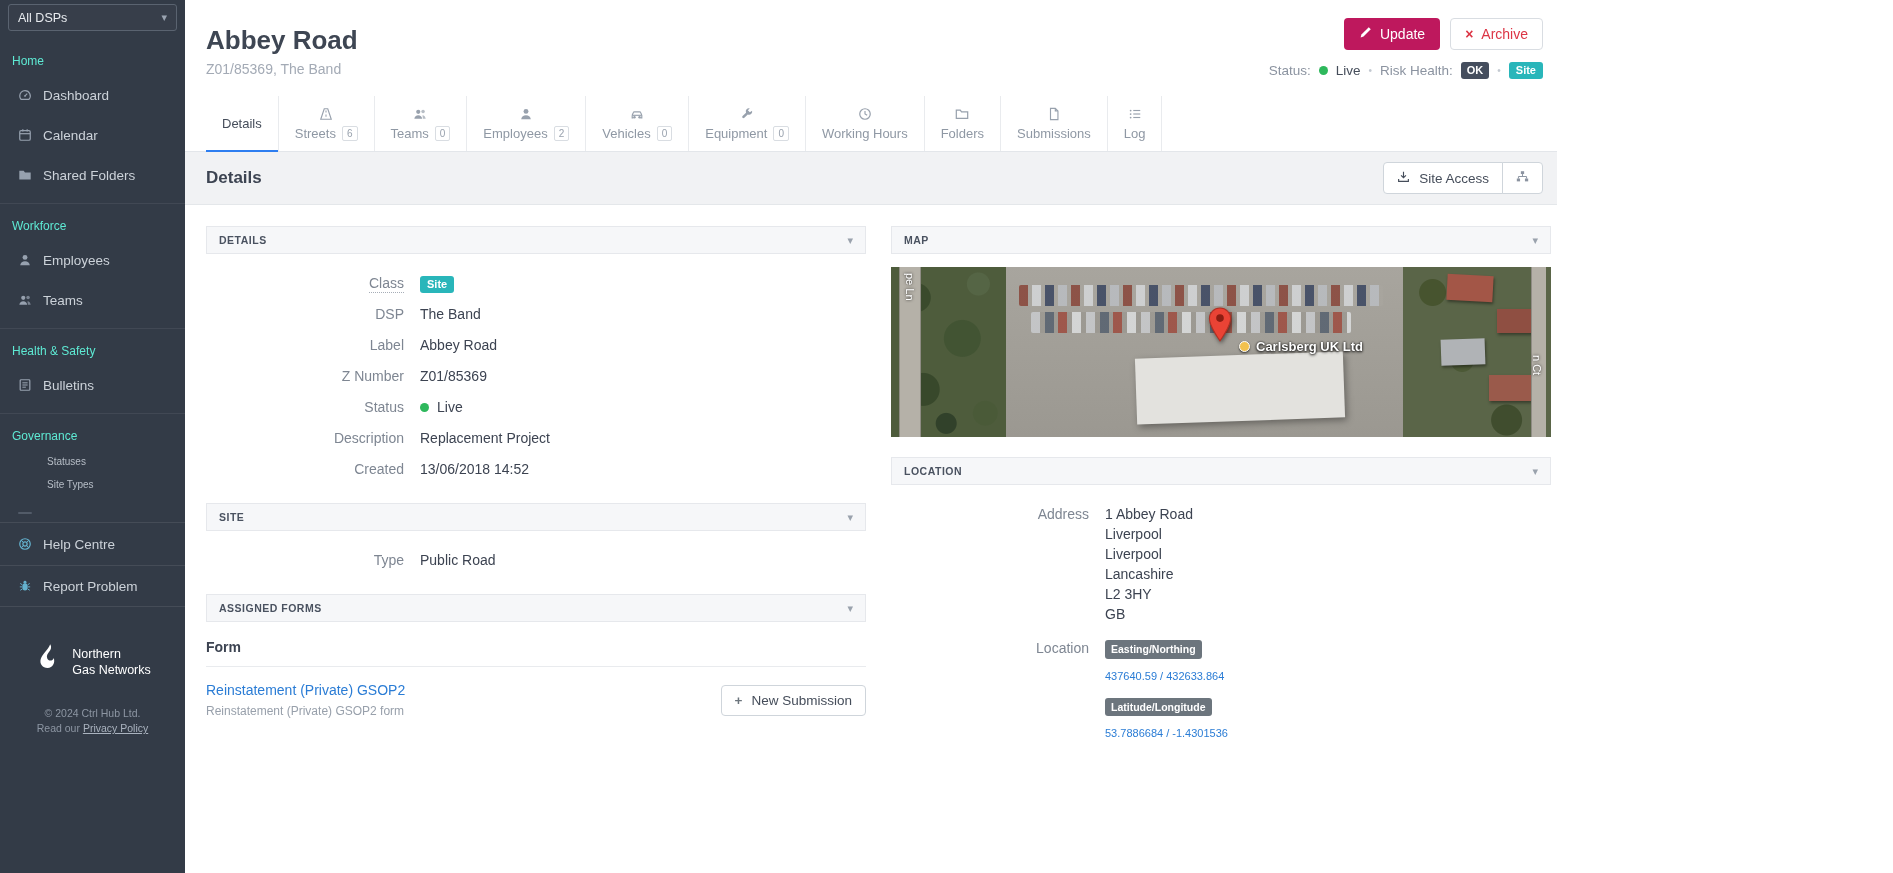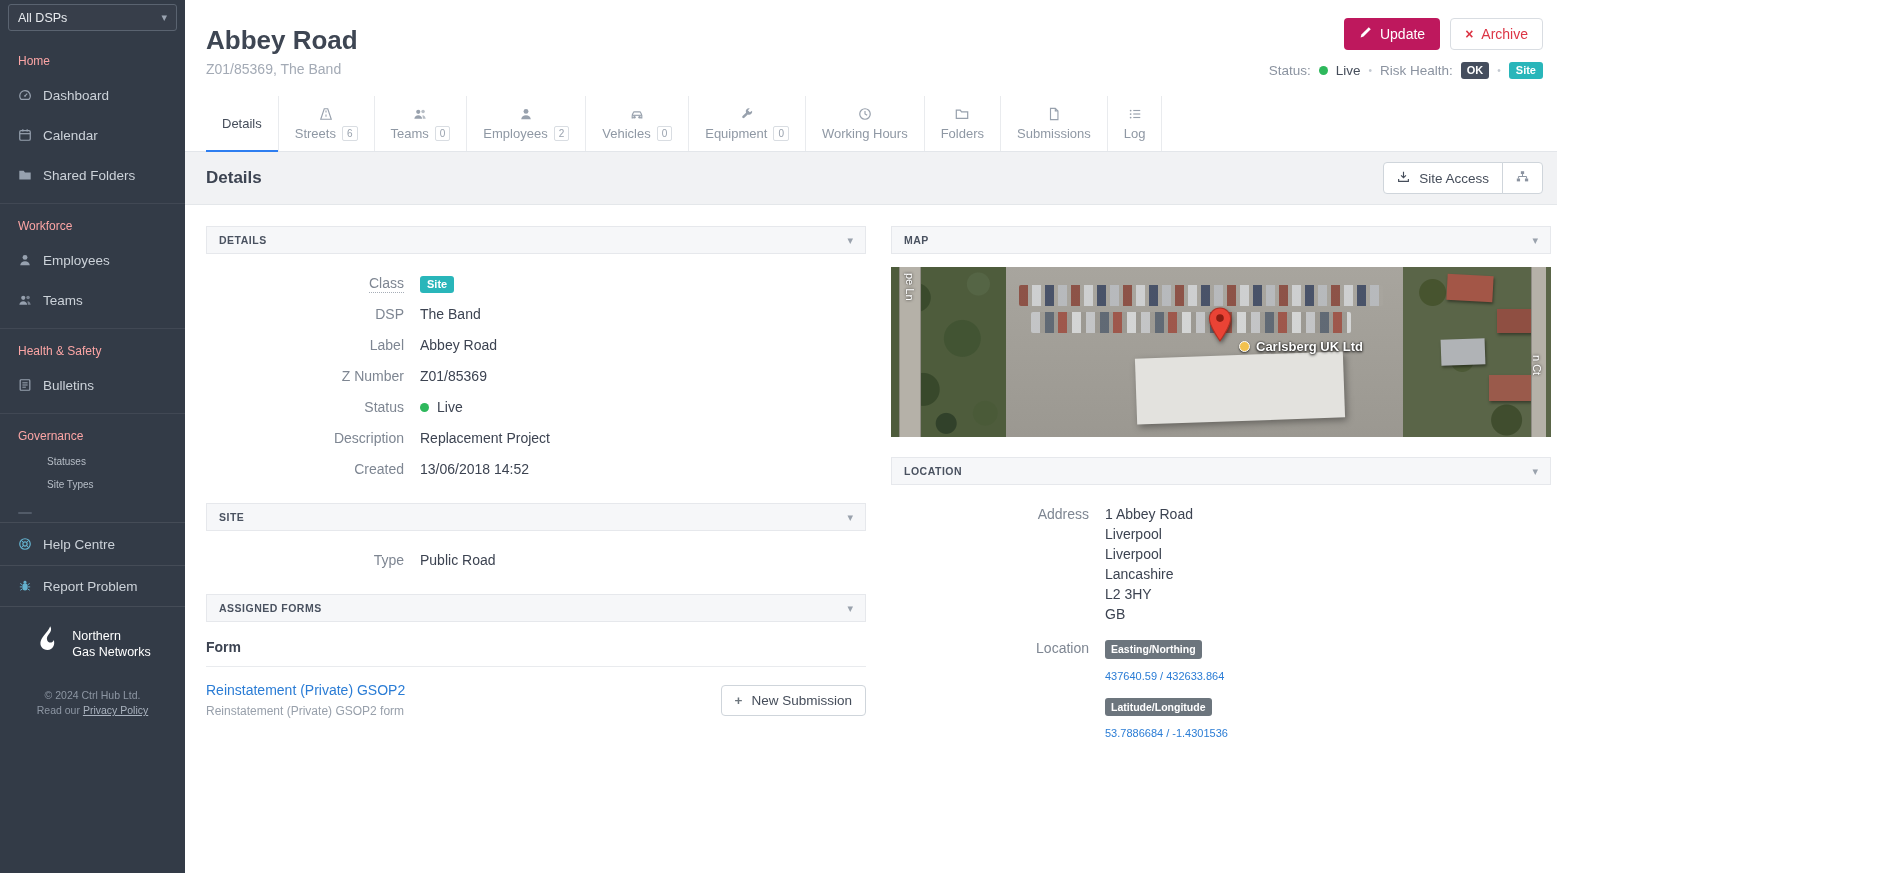--- a/index.html
+++ b/index.html
@@ -4,31 +4,31 @@
 <style>
   * { box-sizing: border-box; margin: 0; padding: 0; }
   html,body { background:#fff; }
   body { font-family:"Liberation Sans","DejaVu Sans",sans-serif; color:#3c4351; }
   .screen { position:relative; width:1893px; height:873px; background:#fff; overflow:hidden; }
 
   
   .sidebar { position:absolute; left:0; top:0; bottom:0; width:185px; background:#333b47; color:#c6cdd5; overflow:hidden; }
   .dsp-select { margin:4px 8px 8px; border:1px solid #5a6370; border-radius:3px; height:27px; display:flex; align-items:center; justify-content:space-between; padding:0 9px; font-size:12.5px; color:#e8ebef; cursor:pointer; background:rgba(255,255,255,0.02); }
   .dsp-caret { color:#9aa3b0; font-size:11px; }
-  .side-title { padding:15px 18px 7px; font-size:12px; color:#fca5a5; }
+  .side-title { padding:15px 12px 7px; font-size:12px; color:#5eead4; }
   .side-item { display:flex; align-items:center; gap:11px; height:40px; padding:0 18px; font-size:13.5px; color:#ccd2d9; cursor:pointer; }
   .side-item .sicon { color:#97a1af; display:flex; flex:none; }
   .side-sub { display:block; padding:6px 10px 6px 47px; font-size:10px; color:#b7bec7; cursor:pointer; }
   .side-sep { border-top:1px solid rgba(255,255,255,0.07); margin-top:8px; }
   .side-dash { width:14px; height:2px; background:#525b68; border-radius:1px; margin:16px 0 8px 18px; }
   .util-block { border-top:1px solid rgba(255,255,255,0.09); }
   .util-item { height:42px; }
   .util-item .sicon { color:#64b2cf; }
   .last-util { border-bottom:1px solid rgba(255,255,255,0.09); }
-  .side-footer { margin-top:18px; text-align:center; }
+  .side-footer { margin-top:36px; text-align:center; }
   .logo-row { display:flex; align-items:center; justify-content:center; gap:8px; }
   .logo-text { text-align:left; font-size:12.5px; line-height:1.3; color:#ffffff; }
   .copyright { margin-top:26px; font-size:10.5px; color:#8d96a3; }
   .privacy-line { margin-top:3px; font-size:10.5px; color:#8d96a3; }
   .privacy-link { text-decoration:underline; color:#aab3bf; cursor:pointer; }
 
   
   .main { position:absolute; left:185px; top:0; right:0; bottom:0; background:#fff; }
   .container { width:1372px; position:relative; }
 

